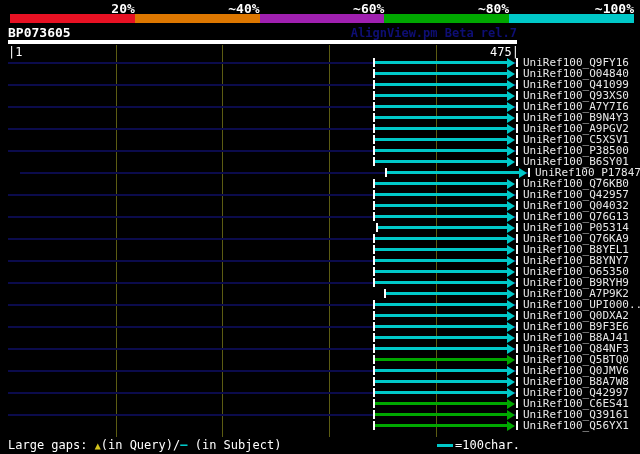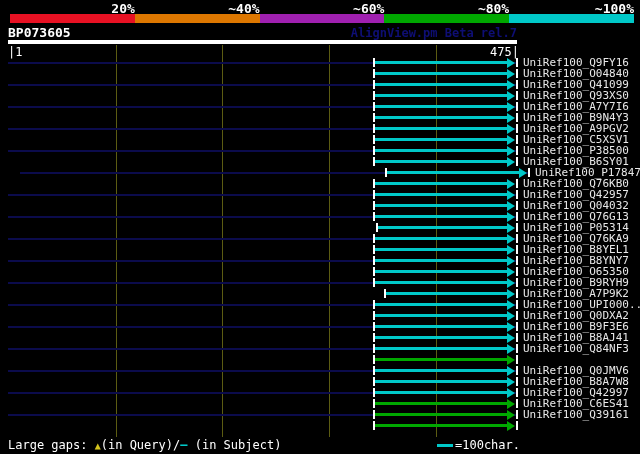--- a/index.html
+++ b/index.html
@@ -267,20 +267,21 @@
         <div class="bar" style="left: 375.089px; width: 131.911px; background: rgb(0, 200, 200);"></div>
         <div class="arrow" style="left: 507px; border-left-color: rgb(0, 200, 200);"></div>
         <div class="tick" style="left: 516px;"></div>
         <div class="hit-label">UniRef100_Q84NF3</div>
       </div>
       <div class="row" style="top: 354px;">
         <div class="tick" style="left: 373.089px;"></div>
         <div class="bar" style="left: 375.089px; width: 131.911px; background: rgb(0, 168, 0);"></div>
         <div class="arrow" style="left: 507px; border-left-color: rgb(0, 168, 0);"></div>
         <div class="tick" style="left: 516px;"></div>
+        <div class="hit-label">UniRef100_Q5BTQ0</div>
       </div>
       <div class="row" style="top: 365px;">
         <div class="query-line"></div>
         <div class="tick" style="left: 373.089px;"></div>
         <div class="bar" style="left: 375.089px; width: 131.911px; background: rgb(0, 200, 200);"></div>
         <div class="arrow" style="left: 507px; border-left-color: rgb(0, 200, 200);"></div>
         <div class="tick" style="left: 516px;"></div>
         <div class="hit-label">UniRef100_Q0JMV6</div>
       </div>
       <div class="row" style="top: 376px;">
@@ -311,20 +312,21 @@
         <div class="bar" style="left: 375.089px; width: 131.911px; background: rgb(0, 168, 0);"></div>
         <div class="arrow" style="left: 507px; border-left-color: rgb(0, 168, 0);"></div>
         <div class="tick" style="left: 516px;"></div>
         <div class="hit-label">UniRef100_Q39161</div>
       </div>
       <div class="row" style="top: 420px;">
         <div class="tick" style="left: 373.089px;"></div>
         <div class="bar" style="left: 375.089px; width: 131.911px; background: rgb(0, 168, 0);"></div>
         <div class="arrow" style="left: 507px; border-left-color: rgb(0, 168, 0);"></div>
         <div class="tick" style="left: 516px;"></div>
+        <div class="hit-label">UniRef100_Q56YX1</div>
       </div>
     </div>
 
   <div class="legend">
     <div class="legend-left"><span>Large gaps: </span><span class="gap-q">▲</span><span>(in Query)/</span><span class="gap-s">–</span><span> (in Subject)</span></div>
     <div class="legend-right"><span class="scale-line"></span><span>=100char.</span></div>
   </div>
 
 </div>
 

